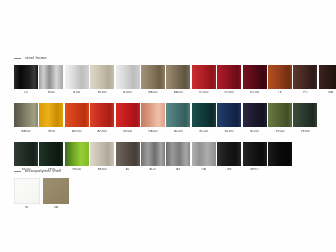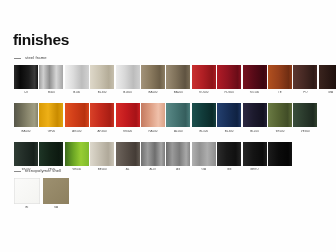--- a/index.html
+++ b/index.html
@@ -96,21 +96,20 @@
   .sec-tecno { top: 168px; }
   .sec-tecno .sw { width: 26px; height: 26px; }
   .sec-tecno .cell { width: 26px; }
   .sec-tecno .row { gap: 3px; }
 </style>
 </head>
 <body>
 
 <div class="page">
 
-  <div class="title">finishes</div>
 
   <div class="section sec-steel">
     <div class="section-head">
       <span class="dash"></span>
       <span class="section-label">steel frame</span>
     </div>
     <div class="grid">
         <div class="row">
           <div class="cell">
             <span class="sw" style="background: linear-gradient(90deg, rgb(43, 43, 43) 0%, rgb(9, 9, 9) 26%, rgb(29, 29, 29) 62%, rgb(58, 58, 58) 86%, rgb(20, 20, 20) 100%);"></span>

